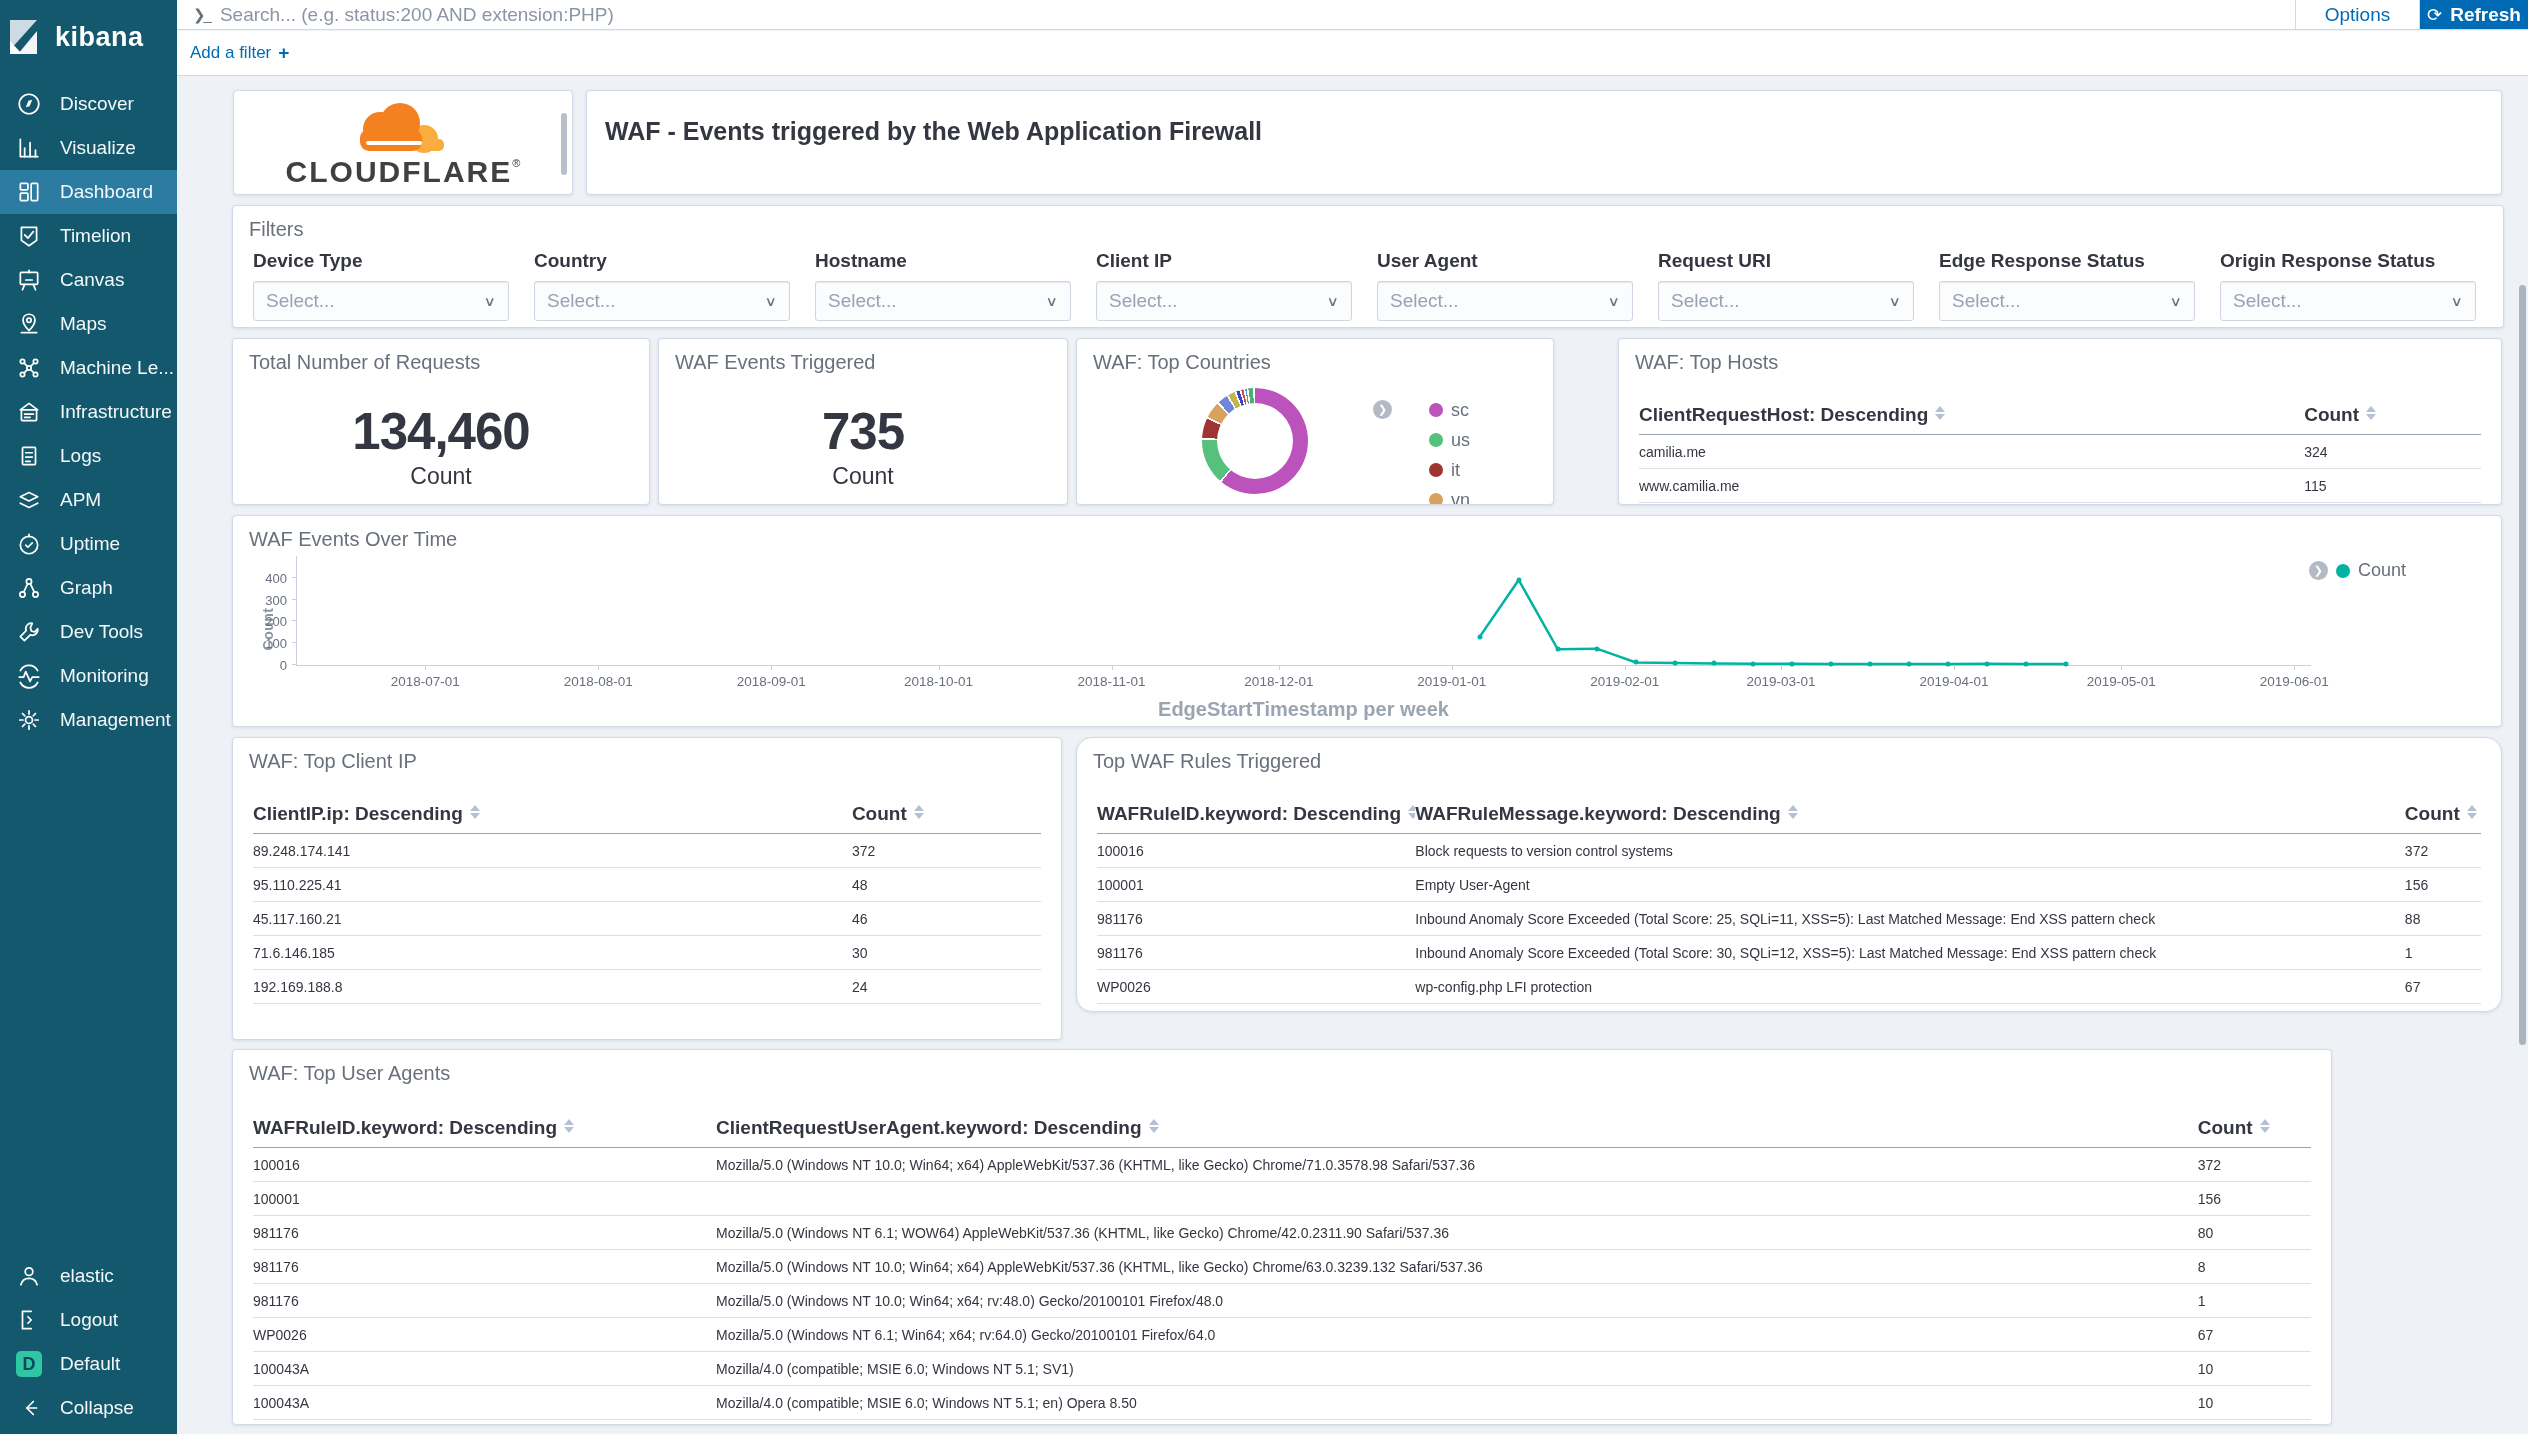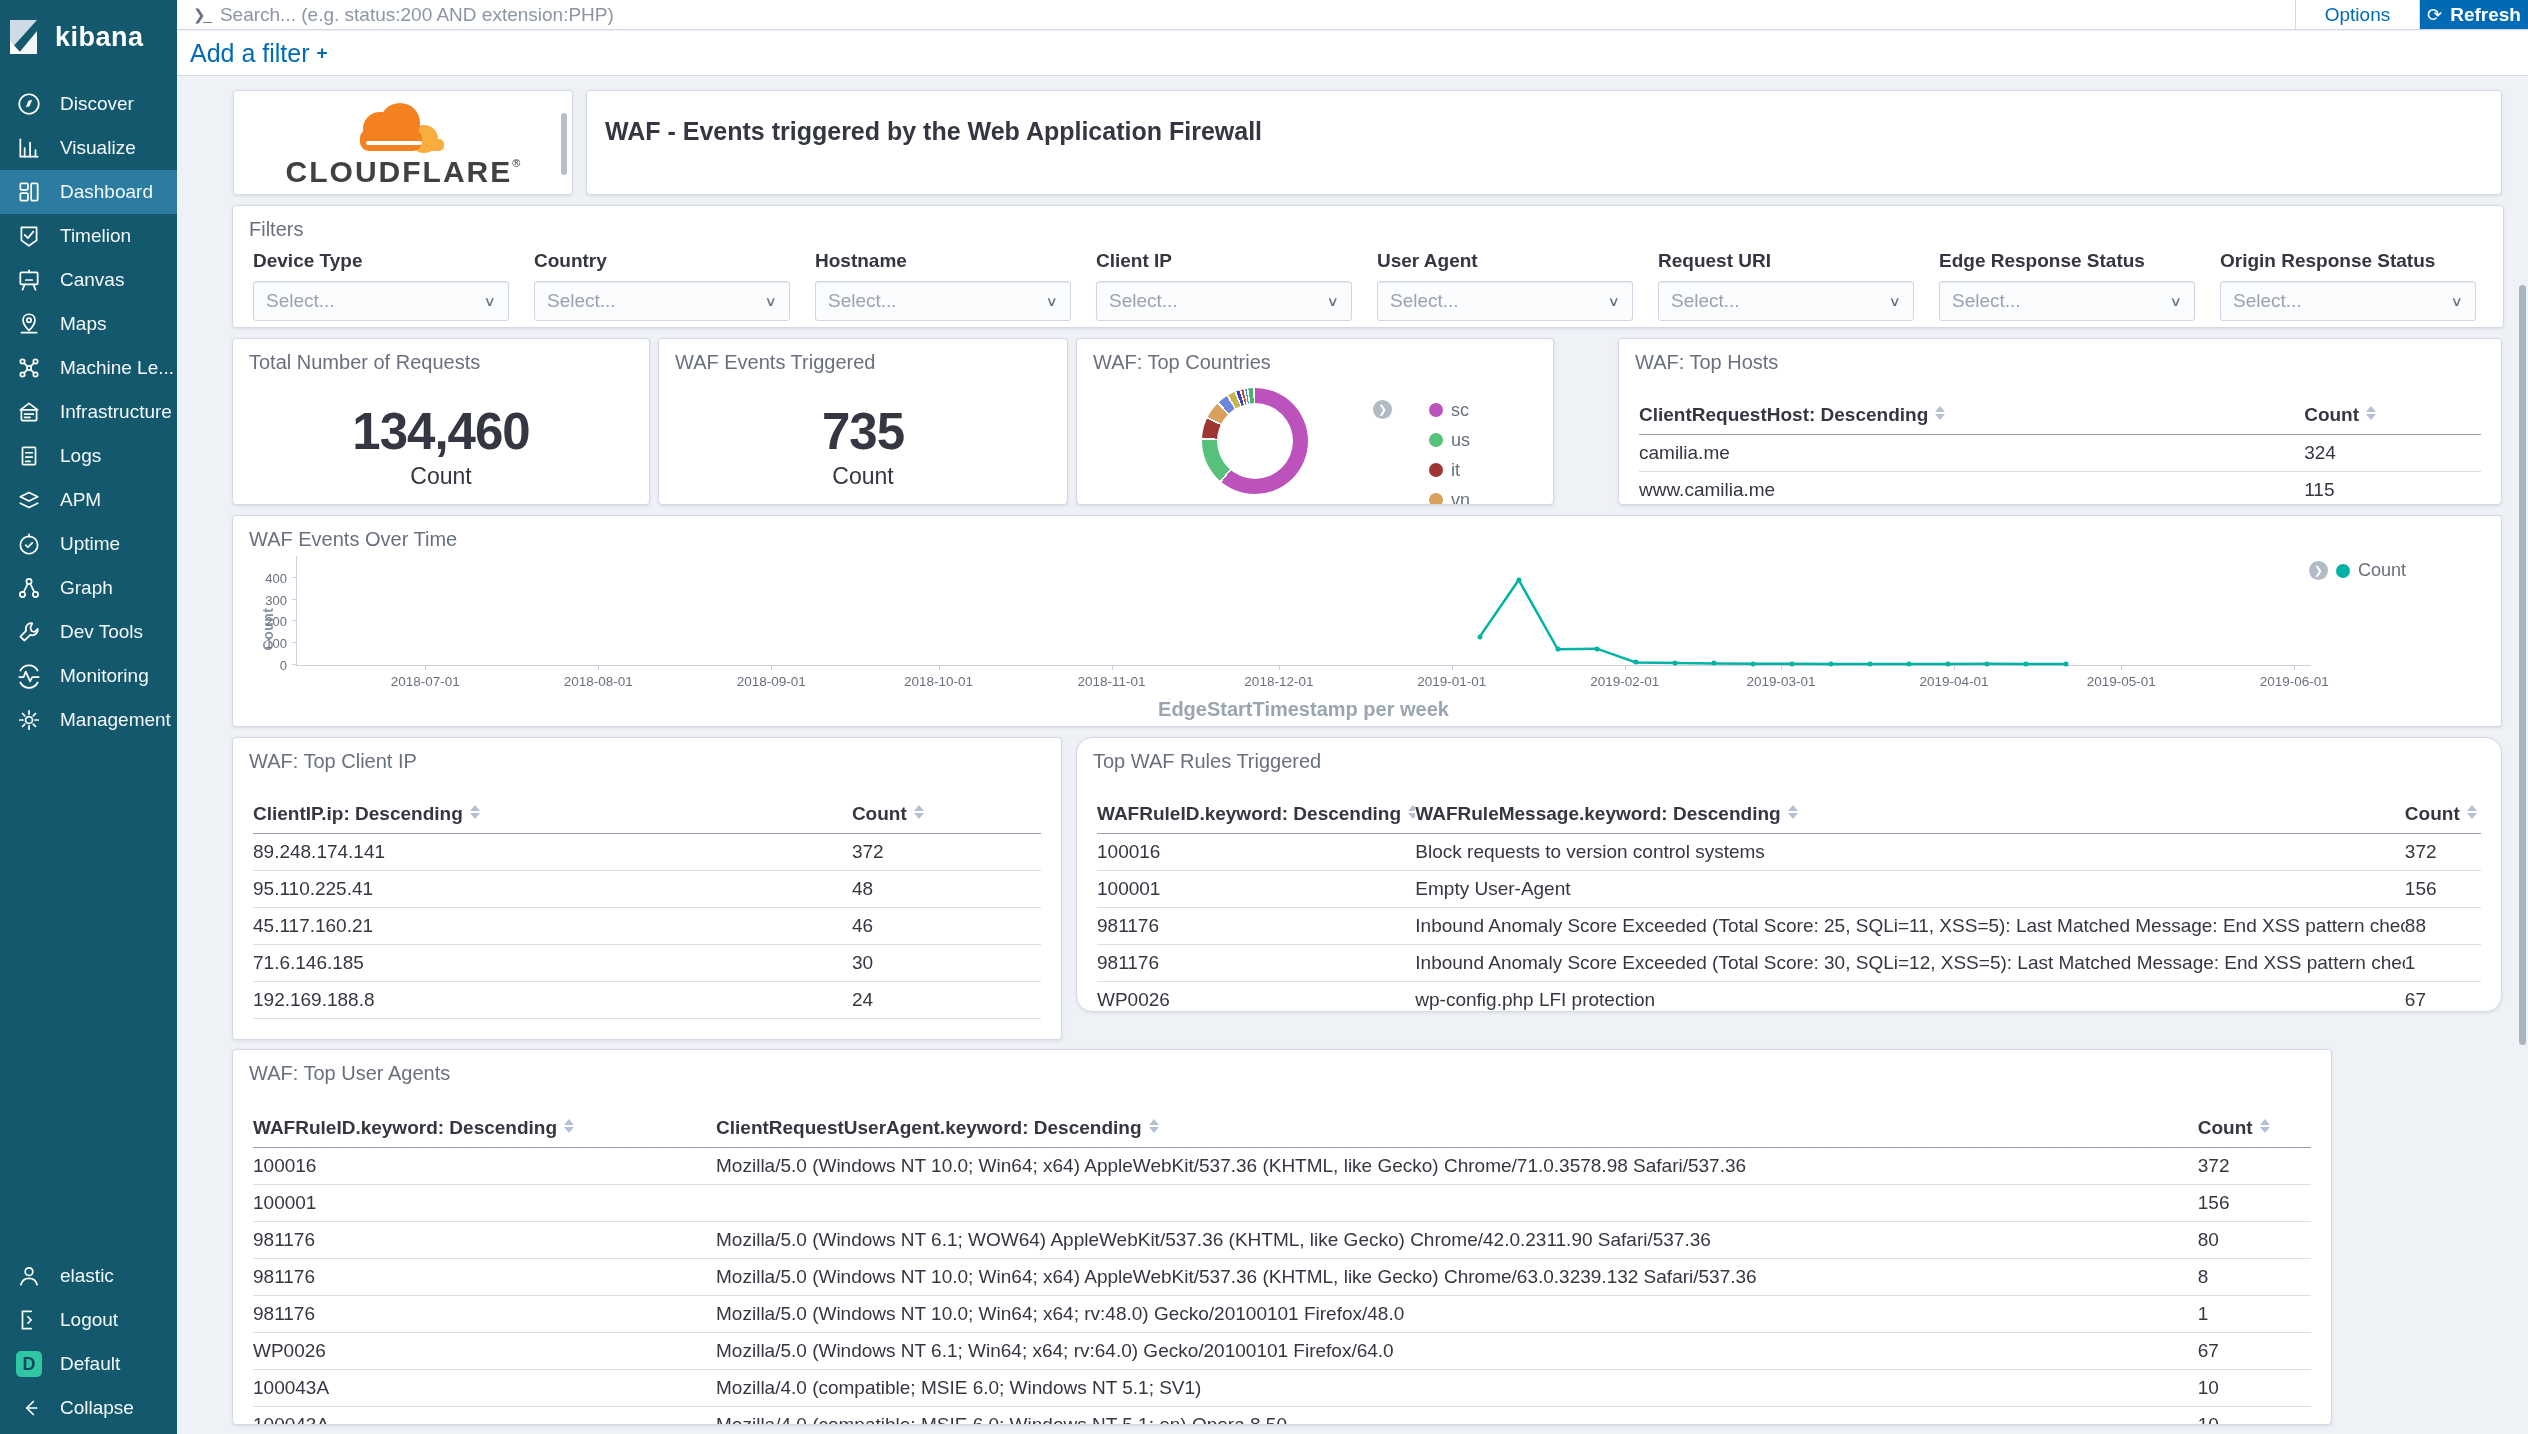--- a/index.html
+++ b/index.html
@@ -23,21 +23,21 @@
   .topbar { position:absolute; left:177px; right:0; top:0; height:30px; background:#fff; border-bottom:1px solid #d3dae6; display:flex; z-index:30; }
   .searchbox { flex:1; display:flex; align-items:center; border-right:1px solid #d3dae6; padding-left:16px; background:#fff; }
   .prompt-icon { color:#69707d; font-size:15px; margin-right:10px; letter-spacing:-2px; }
   .search-placeholder { color:#8b95a5; font-size:19px; }
   .btn-options { width:124px; display:flex; align-items:center; justify-content:center; color:#006bb4; font-size:19px; background:#fff; border-right:1px solid #d3dae6; cursor:pointer; }
   .btn-refresh { width:108px; display:flex; align-items:center; justify-content:center; gap:8px; background:#006bb4; color:#fff; font-size:19px; font-weight:bold; cursor:pointer; }
   .refresh-glyph { font-weight:normal; font-size:18px; }
 
   
   .filterbar { position:absolute; left:177px; right:0; top:31px; height:45px; background:#fff; border-bottom:1px solid #d3dae6; display:flex; align-items:center; padding-left:13px; z-index:29; }
-  .add-filter { color:#006bb4; font-size:25px; cursor:pointer; }
+  .add-filter { color:#006bb4; font-size:17px; cursor:pointer; }
   .plus-icon { color:#006bb4; font-weight:bold; margin-left:7px; font-size:19px; }
 
   
   .panel { position:absolute; background:#fff; border:1px solid #d3dae6; border-radius:4px; box-shadow:0 1px 3px rgba(152,162,179,.25); overflow:hidden; }
   .panel-title { position:absolute; left:16px; top:12px; font-size:20px; color:#69707d; white-space:nowrap; }
 
   
   .p-logo { left:233px; top:90px; width:340px; height:105px; }
   .cf-wrap { position:absolute; left:0; top:0; right:0; bottom:0; display:flex; flex-direction:column; align-items:center; justify-content:center; }
   .cf-text { font-size:30px; font-weight:bold; color:#404041; letter-spacing:2px; line-height:1; }
@@ -86,21 +86,21 @@
   .ytick { position:absolute; right:100%; transform:translateY(50%); padding-right:10px; font-size:13px; color:#69707d; bottom:0; }
   .ytick-mark { position:absolute; right:100%; width:5px; height:1px; background:#cbd1dc; }
   .xtick { position:absolute; top:100%; transform:translateX(-50%); padding-top:9px; font-size:13.5px; color:#69707d; white-space:nowrap; }
   .xtick-mark { position:absolute; top:100%; width:1px; height:5px; background:#cbd1dc; }
   .dotpt { position:absolute; width:5px; height:5px; border-radius:50%; transform:translate(-50%,50%); }
   .x-axis-title { position:absolute; left:63px; width:2015px; top:182px; text-align:center; font-size:20px; font-weight:bold; color:#9aa5b1; }
 
   
   table { border-collapse:collapse; table-layout:fixed; width:calc(100% - 40px); margin:0 20px; }
   th { text-align:left; font-size:19px; font-weight:bold; color:#343741; padding:9px 0 8px 0; border-bottom:1px solid #97a1b1; white-space:nowrap; overflow:hidden; }
-  td { font-size:19px; color:#343741; padding:7px 0; border-bottom:1px solid #d9dee8; white-space:nowrap; overflow:hidden; height:34px; }
+  td { font-size:14px; color:#343741; padding:7px 0; border-bottom:1px solid #d9dee8; white-space:nowrap; overflow:hidden; height:34px; }
   .sort { display:inline-block; vertical-align:1px; margin-left:7px; }
   .sort i { display:block; width:0; height:0; border-left:5px solid transparent; border-right:5px solid transparent; }
   .sort .up { border-bottom:6px solid #b5c0d4; margin-bottom:2px; }
   .sort .dn { border-top:6px solid #b5c0d4; }
   .tbl-wrap { position:absolute; left:0; right:0; }
 
   .p-clientip { left:232px; top:737px; width:830px; height:303px; }
   .tbl-ip th:nth-child(1){ width:76%; }
   .p-rules { left:1076px; top:737px; width:1426px; height:275px;border-radius:16px; }
   .tbl-rules th:nth-child(1){ width:23%; }

